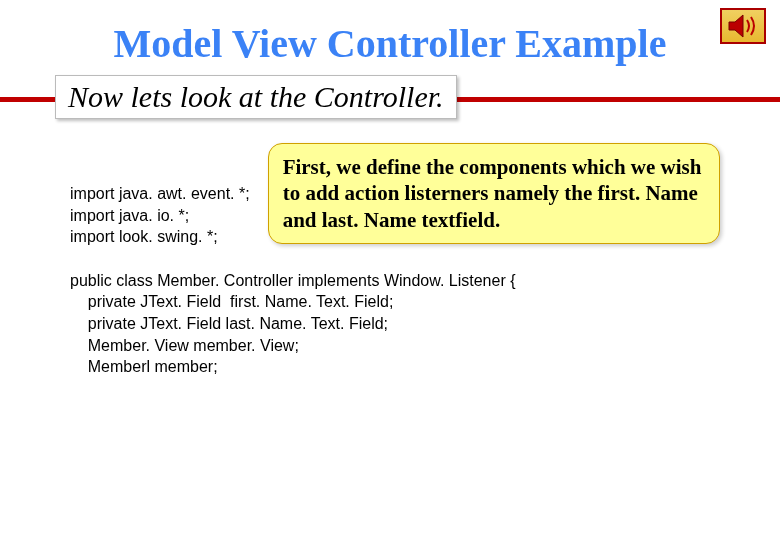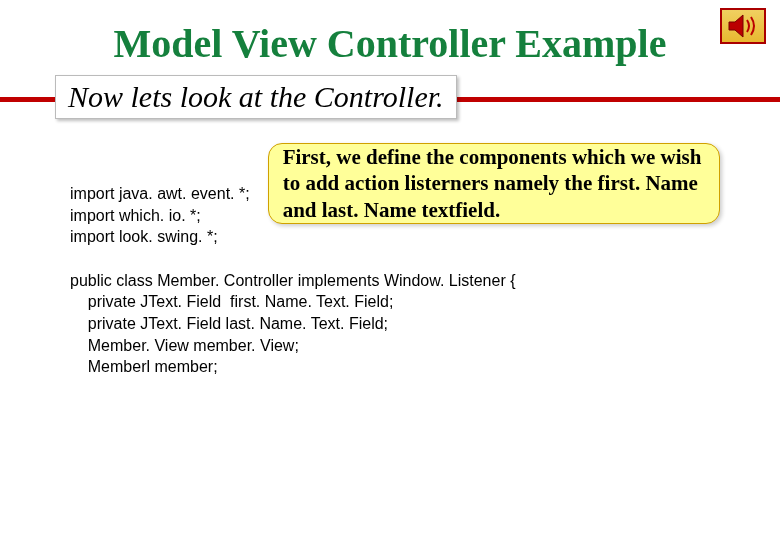--- a/index.html
+++ b/index.html
@@ -20,21 +20,21 @@
       background: linear-gradient(#f0d060, #e8b830);
       border: 2px solid #a00;
       display: flex;
       align-items: center;
       justify-content: center;
     }
     .speaker-icon svg { width: 32px; height: 28px; }
     .title {
       font-size: 40px;
       font-weight: bold;
-      color: #15803d;
+      color: #3b82f6;
       text-align: center;
       margin-top: 20px;
       font-family: 'Times New Roman', serif;
     }
     .divider-wrap {
       position: relative;
       margin-top: 8px;
       height: 50px;
     }
     .red-line {
@@ -74,21 +74,21 @@
       line-height: 1.35;
       color: #000;
       margin-top: 40px;
       flex: 0 0 auto;
       white-space: nowrap;
     }
     .callout {
       background: #ffff99;
       border: 1px solid #d0a000;
       border-radius: 14px;
-      padding: 0 14px;
+      padding: 10px 14px;
       font-family: 'Times New Roman', serif;
       font-size: 21px;
       font-weight: bold;
       color: #000;
       box-shadow: 2px 2px 4px rgba(0,0,0,0.2);
       line-height: 1.25;
     }
     .callout1 { flex: 1; }
     .class-code {
       font-family: Verdana, Arial, sans-serif;
@@ -119,21 +119,21 @@
 <div class="divider-wrap">
   <div class="red-line"></div>
   <div class="subtitle-box">Now lets look at the Controller.</div>
 </div>
 
 <div class="content">
 
   <div class="row1">
     <div class="imports">
       <div>import java. awt. event. *;</div>
-      <div>import which. io. *;</div>
+      <div>import java. io. *;</div>
       <div>import look. swing. *;</div>
     </div>
     <div class="callout callout1">First, we define the components which we wish to add action listerners namely the first. Name and last. Name textfield.</div>
   </div>
 
   <div class="class-code"><span>public class Member. Controller implements Window. Listener {</span>
 <span>    private JText. Field  first. Name. Text. Field;</span>
 <span>    private JText. Field last. Name. Text. Field;</span>
 <span>    Member. View member. View;</span>
 <span>    Memberl member;</span></div>

